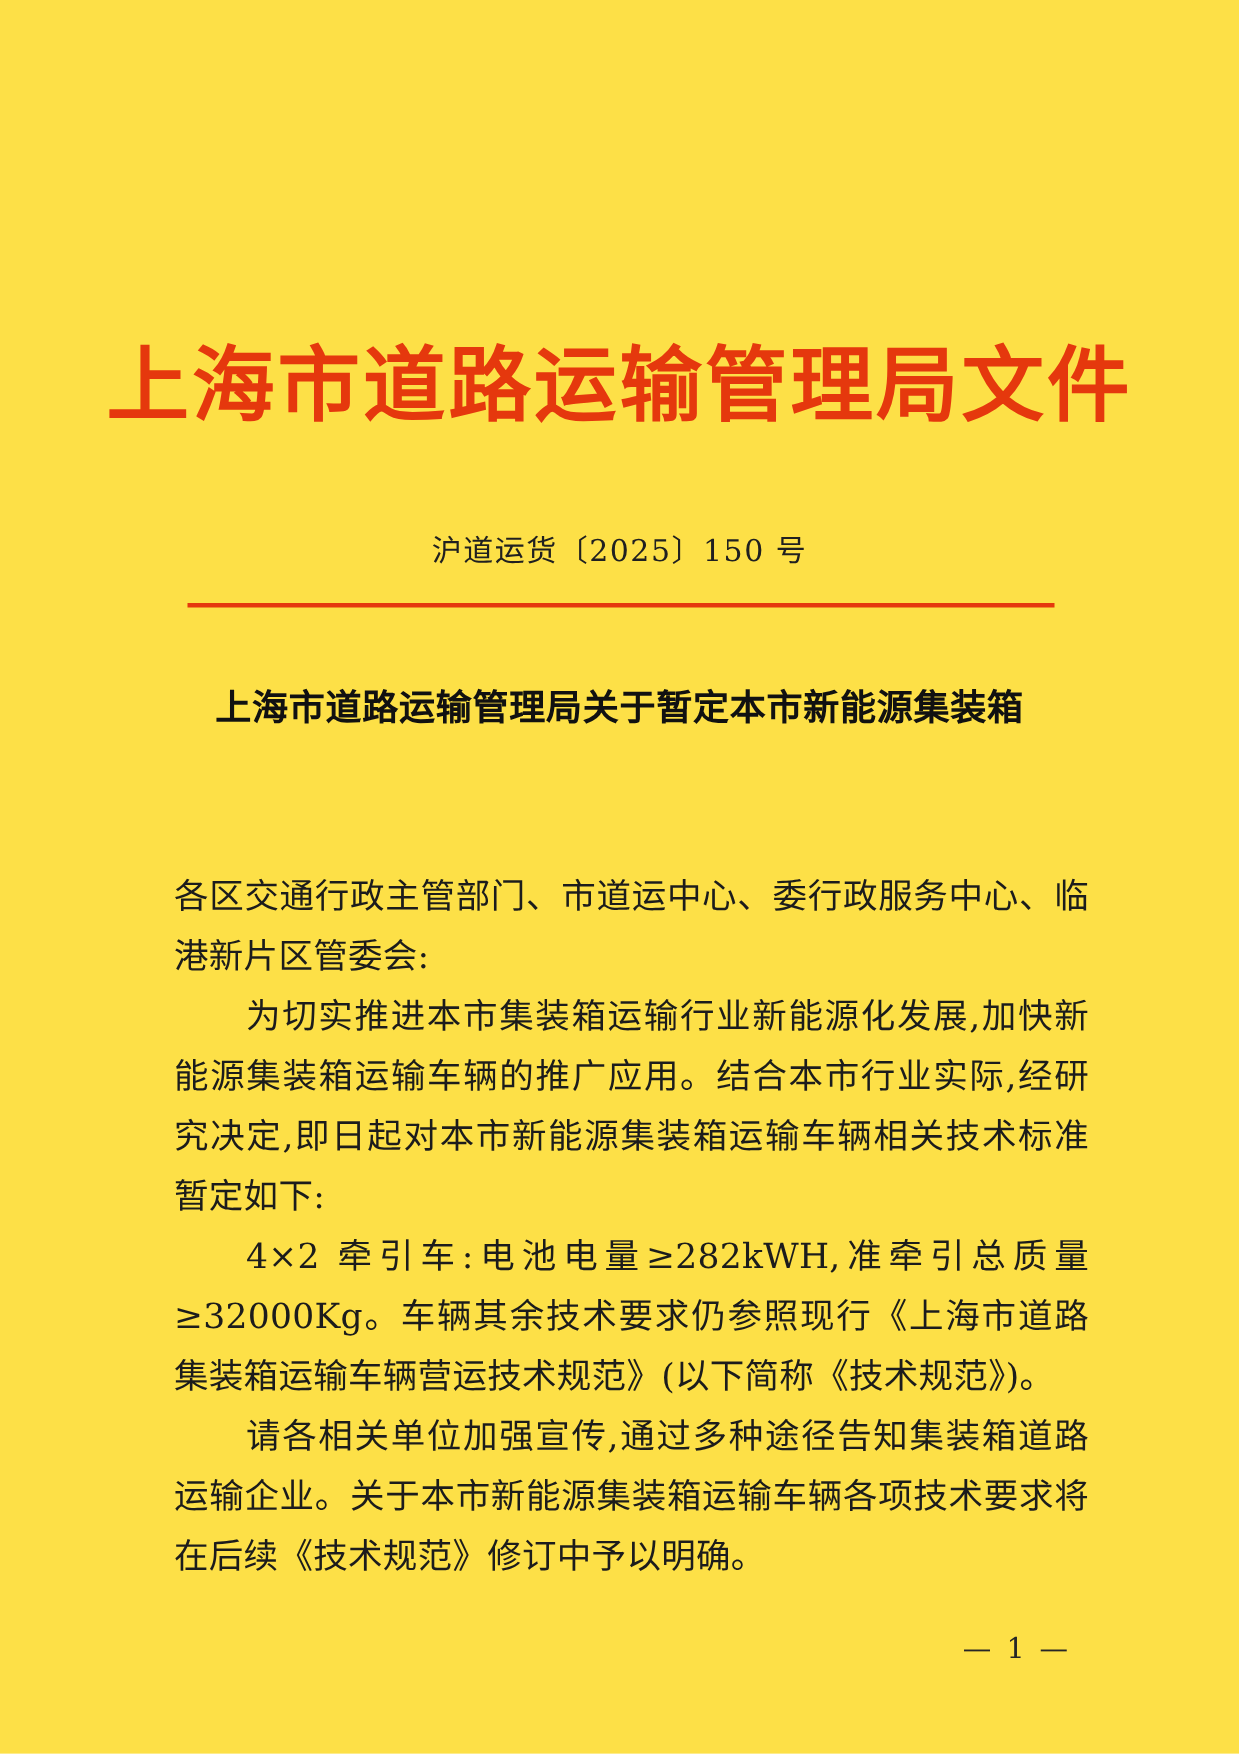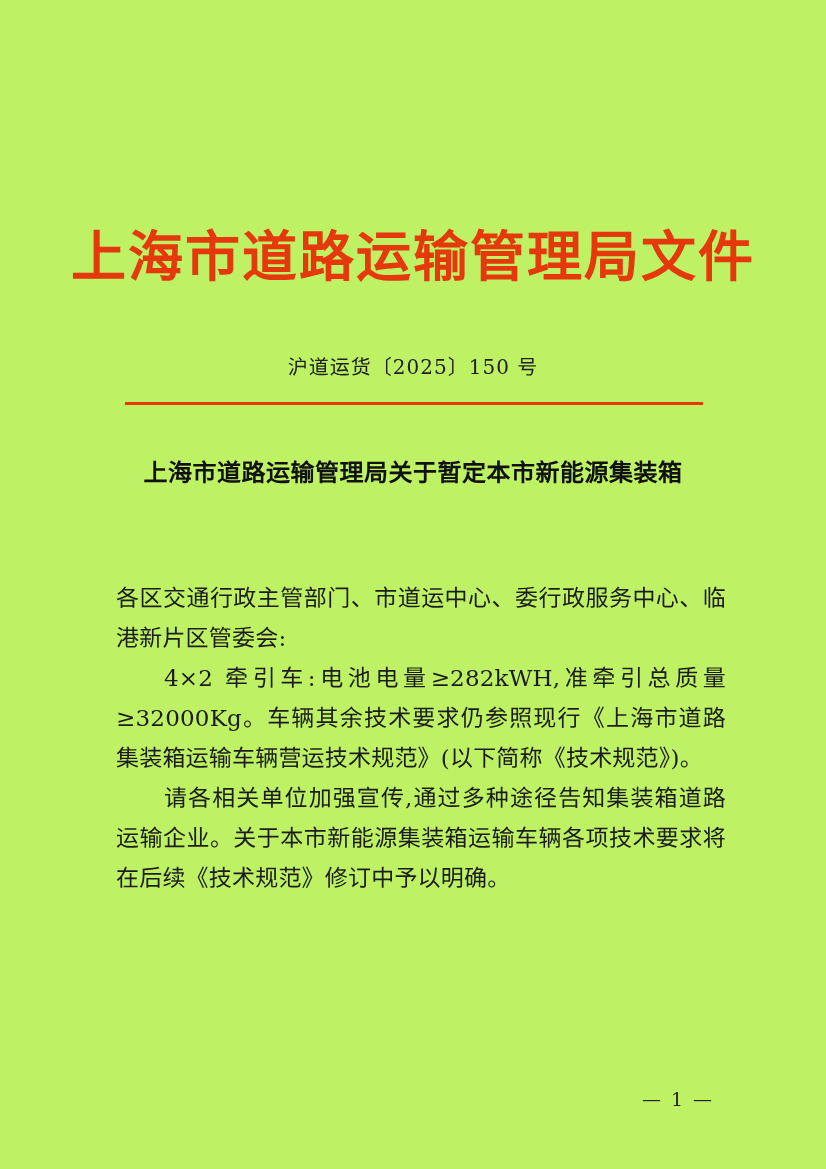--- a/index.html
+++ b/index.html
@@ -15,21 +15,21 @@
     font-family: "DejaVu Serif", "Liberation Serif", serif;
     color: #1a1a1a;
     overflow: hidden;
   }
 
   .page {
     position: absolute;
     top: 0; left: 0;
     width: 826px;
     height: 1169px;
-    background: #bef264;
+    background: #fde047;
   }
 
   
   .masthead {
     position: absolute;
     top: 224px;
     left: 0;
     width: 826px;
     text-align: center;
     font-family: "DejaVu Serif", "Liberation Serif", serif;
@@ -131,20 +131,21 @@
   <div class="red-rule"></div>
 
   <div class="doc-title">
     <span class="tl">上海市道路运输管理局关于暂定本市新能源集装箱</span>
   </div>
 
   <div class="body-block">
 
     <p class="para">各区交通行政主管部门、市道运中心、委行政服务中心、临港新片区管委会:</p>
 
+    <p class="para indent">为切实推进本市集装箱运输行业新能源化发展,加快新能源集装箱运输车辆的推广应用。结合本市行业实际,经研究决定,即日起对本市新能源集装箱运输车辆相关技术标准暂定如下:</p>
 
     <p class="para indent">4×2 牵引车:电池电量≥282kWH,准牵引总质量≥32000Kg。车辆其余技术要求仍参照现行《上海市道路集装箱运输车辆营运技术规范》(以下简称《技术规范》)。</p>
 
     <p class="para indent">请各相关单位加强宣传,通过多种途径告知集装箱道路运输企业。关于本市新能源集装箱运输车辆各项技术要求将在后续《技术规范》修订中予以明确。</p>
 
 
   </div>
 
   <div class="page-footer">
     <span class="pf-inner">— 1 —</span>

